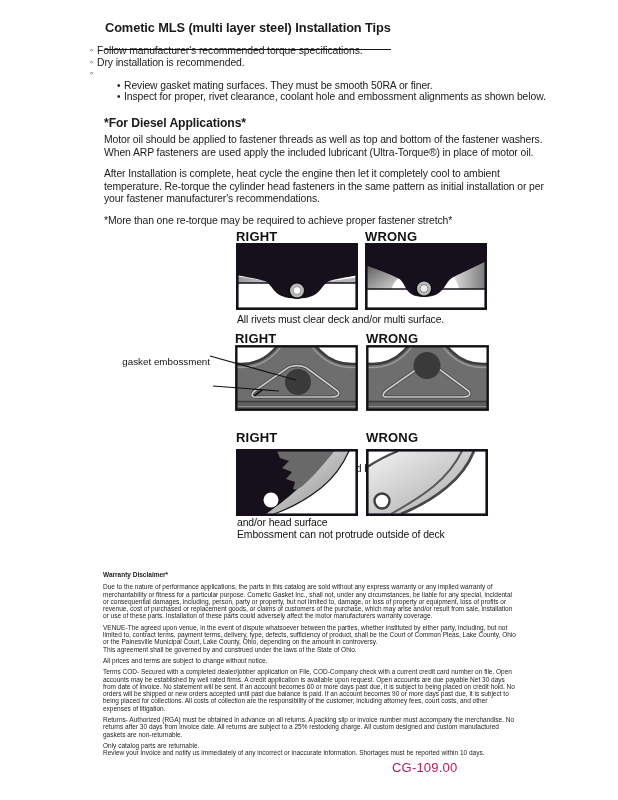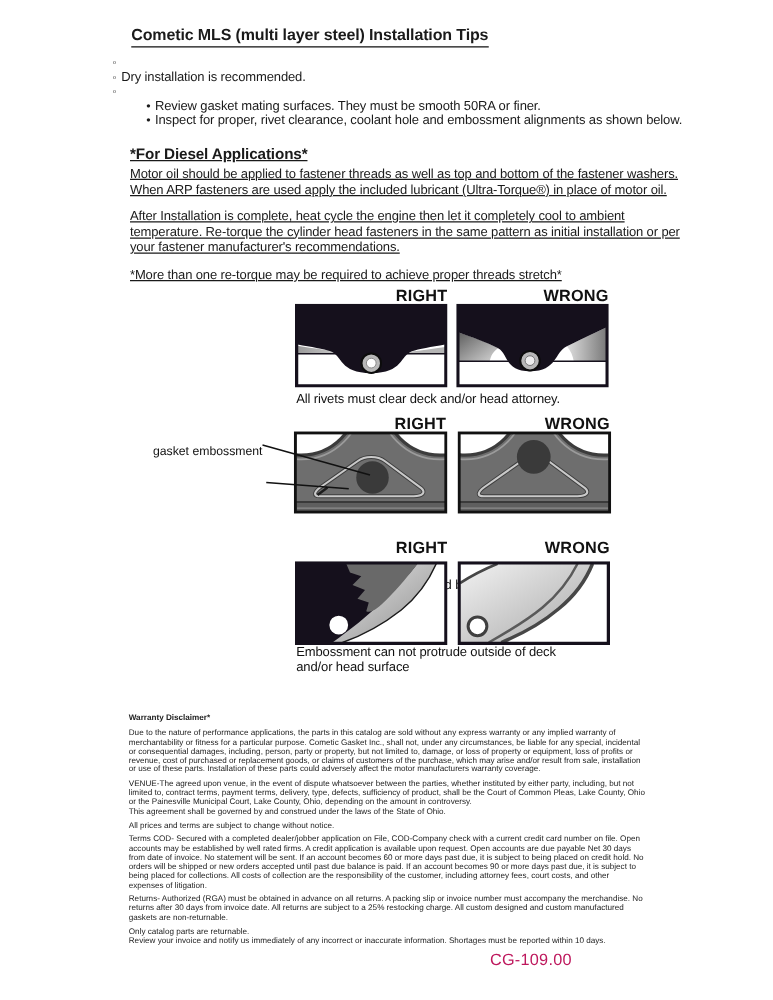--- a/index.html
+++ b/index.html
@@ -4,35 +4,35 @@
 <style>
   html,body { margin:0; padding:0; background:#ffffff; }
   .page {
     position:relative; width:618px; height:800px; background:#fff;
     font-family:"Liberation Sans", sans-serif; color:#1a1a1a; overflow:hidden;
   }
   
   .title {
     position:absolute; left:105px; top:20px; margin:0;
     font-size:12.8px; font-weight:bold; letter-spacing:-0.1px;
-    border-bottom:1.6px solid #111; padding-bottom:2px; display:inline-block;text-align:center;
+    border-bottom:1.6px solid #111; padding-bottom:14px; display:inline-block;text-align:center;
   }
   
   .tips { position:absolute; left:90px; top:45px; width:460px; font-size:10.4px; line-height:11.5px; letter-spacing:-0.1px; }
   .tip { display:flex; }
   .tip .marker { width:7px; flex:0 0 7px; font-size:9px; }
   .tip.lvl2 { margin-left:27px; }
   .tip.lvl2 .marker { font-size:10px; }
   
-  .diesel { position:absolute; left:104px; top:116px; width:450px; letter-spacing:-0.1px;text-decoration:underline; }
+  .diesel { position:absolute; left:104px; top:116px; width:450px; letter-spacing:-0.1px; }
   .diesel .heading { font-size:12.2px; font-weight:bold; margin:0 0 4px 0; }
   .diesel p { font-size:10.4px; line-height:12.6px; margin:0 0 9px 0; }
   .diesel .note { margin-top:2px; }
   
-  .flabel { position:absolute; width:122px; text-align:right; font-size:13px; font-weight:700; letter-spacing:0.2px; color:#111; }
+  .flabel { position:absolute; width:122px; text-align:left; font-size:13px; font-weight:700; letter-spacing:0.2px; color:#111; }
   .panel { position:absolute; }
   .cap { position:absolute; font-size:10.4px; line-height:12px; letter-spacing:-0.1px; color:#111; }
   .ann { position:absolute; left:58px; width:152px; text-align:right; font-size:9.8px; line-height:11.5px; color:#111; }
   .overlay { position:absolute; left:0; top:0; pointer-events:none; }
   
   .legal { position:absolute; left:103px; top:571px; width:414px; font-size:6.5px; line-height:7.3px; color:#222; letter-spacing:0; }
   .legal .lheading { font-weight:bold; margin:0 0 5px 0; }
   .legal p { margin:0 0 4px 0; }
   .legal p.tight { margin-bottom:0; }
   
@@ -41,20 +41,21 @@
 </head>
 <body>
 
 <div class="page">
 
   <h1 class="title">Cometic MLS (multi layer steel) Installation Tips</h1>
 
   <div class="tips">
     <div class="tip lvl1">
       <span class="marker">◦</span>
+      <span>Follow manufacturer's recommended torque specifications.</span>
     </div>
     <div class="tip lvl1">
       <span class="marker">◦</span>
       <span>Dry installation is recommended.</span>
     </div>
     <div class="tip lvl1">
       <span class="marker">◦</span>
     </div>
     <div class="tip lvl2">
       <span class="marker">•</span>
@@ -63,21 +64,21 @@
     <div class="tip lvl2">
       <span class="marker">•</span>
       <span>Inspect for proper, rivet clearance, coolant hole and embossment alignments as shown below.</span>
     </div>
   </div>
 
   <div class="diesel">
     <div class="heading">*For Diesel Applications*</div>
     <p>Motor oil should be applied to fastener threads as well as top and bottom of the fastener washers. When ARP fasteners are used apply the included lubricant (Ultra-Torque®) in place of motor oil.</p>
     <p>After Installation is complete, heat cycle the engine then let it completely cool to ambient temperature. Re-torque the cylinder head fasteners in the same pattern as initial installation or per your fastener manufacturer's recommendations.</p>
-    <p class="note">*More than one re-torque may be required to achieve proper threads stretch*</p>
+    <p class="note">*More than one re-torque may be required to achieve proper fastener stretch*</p>
   </div>
 
   <div class="flabel" style="left:236px; top:229px;">RIGHT</div>
   <div class="flabel" style="left:365px; top:229px;">WRONG</div>
 
   <svg class="panel" style="left:236px; top:243px;" width="122" height="67" viewBox="0 0 122 67">
     <defs>
       <linearGradient id="sl1" x1="0" y1="0" x2="1" y2="0">
         <stop offset="0" stop-color="#9a9a9a"></stop>
           <stop offset="1" stop-color="#d8d8d8"></stop>
@@ -107,21 +108,21 @@
     <rect x="2" y="2" width="118" height="63" fill="#ffffff"></rect>
     <path d="M2,46 L2,23 C13,26.5 25,31 33.5,35.5 C29.5,38 27.5,42 26.8,46 Z" fill="url(#gw1)"></path>
     <path d="M120,46 L120,19 C107,25 96,30.5 88.5,34 C91.5,37.5 93.3,41.5 94,46 Z" fill="url(#gw2)"></path>
     <line x1="2" y1="46" x2="120" y2="46" stroke="#15101c" stroke-width="1.3"></line>
     <path d="M2,2 H120 V19 C107,25 96,30.5 88.5,34 C78.5,38.5 81,54 59,54 C38.5,54 41.5,39.5 33.5,35.5 C24,30.8 12,26.5 2,23 Z" fill="#15101c"></path>
     <circle cx="59" cy="45.5" r="7.8" fill="#b8b8b8" stroke="#0c0c0c" stroke-width="1.6"></circle>
     <circle cx="59" cy="45.5" r="3.9" fill="#ededed" stroke="#777777" stroke-width="0.8"></circle>
     <rect x="1.3" y="1.3" width="119.4" height="64.4" fill="none" stroke="#15101c" stroke-width="2.6"></rect>
   </svg>
 
-  <div class="cap" style="left:237px; top:314px;">All rivets must clear deck and/or head attorney.</div>
+  <div class="cap" style="left:237px; top:314px;">All rivets must clear deck and/or multi surface.</div>
 
   <div class="flabel" style="left:235px; top:331px;">RIGHT</div>
   <div class="flabel" style="left:366px; top:331px;">WRONG</div>
 
   <div class="ann" style="top:356px;">
     <div>gasket embossment</div>
   </div>
 
   <svg class="panel" style="left:235px; top:345px;" width="123" height="66" viewBox="0 0 123 66">
     <defs>
@@ -205,22 +206,22 @@
     <path d="M2,2 L108,2 C102,17 92,29 81,38 C68,49 52,58 35,65 L2,65 Z" fill="url(#gb3)"></path>
     <path d="M108,2 C102,17 92,29 81,38 C68,49 52,58 35,65" fill="none" stroke="#474747" stroke-width="2.8"></path>
     <path d="M96,2 C90,14 80,27 68,37 C56,47 41,56 25,65" fill="none" stroke="#5a5a5a" stroke-width="2"></path>
     <path d="M2,2 L32,2 C21,6.5 10.5,12 2,17.5 Z" fill="#ffffff"></path>
     <path d="M32,2 C21,6.5 10.5,12 2,17.5" fill="none" stroke="#474747" stroke-width="2.2"></path>
     <circle cx="16" cy="52" r="7.5" fill="#ffffff" stroke="#3f3f3f" stroke-width="2.4"></circle>
     <rect x="1.3" y="1.3" width="119.4" height="64.4" fill="none" stroke="#15101c" stroke-width="2.6"></rect>
   </svg>
 
   <div class="cap" style="left:237px; top:517px;">
+    <div>and/or head surface</div>
     <div>Embossment can not protrude outside of deck</div>
-    <div>and/or head surface</div>
   </div>
 
   <div class="legal">
     <p class="lheading">Warranty Disclaimer*</p>
     <p>Due to the nature of performance applications, the parts in this catalog are sold without any express warranty or any implied warranty of merchantability or fitness for a particular purpose.  Cometic Gasket Inc., shall not, under any circumstances, be liable for any special, incidental or consequential damages, including, person, party or property, but not limited to, damage, or loss of property or equipment, loss of profits or revenue, cost of purchased or replacement goods, or claims of customers of the purchase, which may arise and/or result from sale, installation or use of these parts.  Installation of these parts could adversely affect the motor manufacturers warranty coverage.</p>
     <p class="tight">VENUE-The agreed upon venue, in the event of dispute whatsoever between the parties, whether instituted by either party, including, but not limited to, contract terms, payment terms, delivery, type, defects, sufficiency of product, shall be the Court of Common Pleas, Lake County, Ohio or the Painesville Municipal Court, Lake County, Ohio, depending on the amount in controversy.</p>
     <p>This agreement shall be governed by and construed under the laws of the State of Ohio.</p>
     <p>All prices and terms are subject to change without notice.</p>
     <p>Terms COD- Secured with a completed dealer/jobber application on File, COD-Company check with a current credit card number on file.  Open accounts may be established by well rated firms.  A credit application is available upon request.  Open accounts are due payable Net 30 days from date of invoice.  No statement will be sent.  If an account becomes 60 or more days past due, it is subject to being placed on credit hold.  No orders will be shipped or new orders accepted until past due balance is paid.  If an account becomes 90 or more days past due, it is subject to being placed for collections.  All costs of collection are the responsibility of the customer, including attorney fees, court costs, and other expenses of litigation.</p>
     <p>Returns- Authorized (RGA) must be obtained in advance on all returns.  A packing slip or invoice number must accompany the merchandise.  No returns after 30 days from invoice date.  All returns are subject to a 25% restocking charge.  All custom designed and custom manufactured gaskets are non-returnable.</p>

